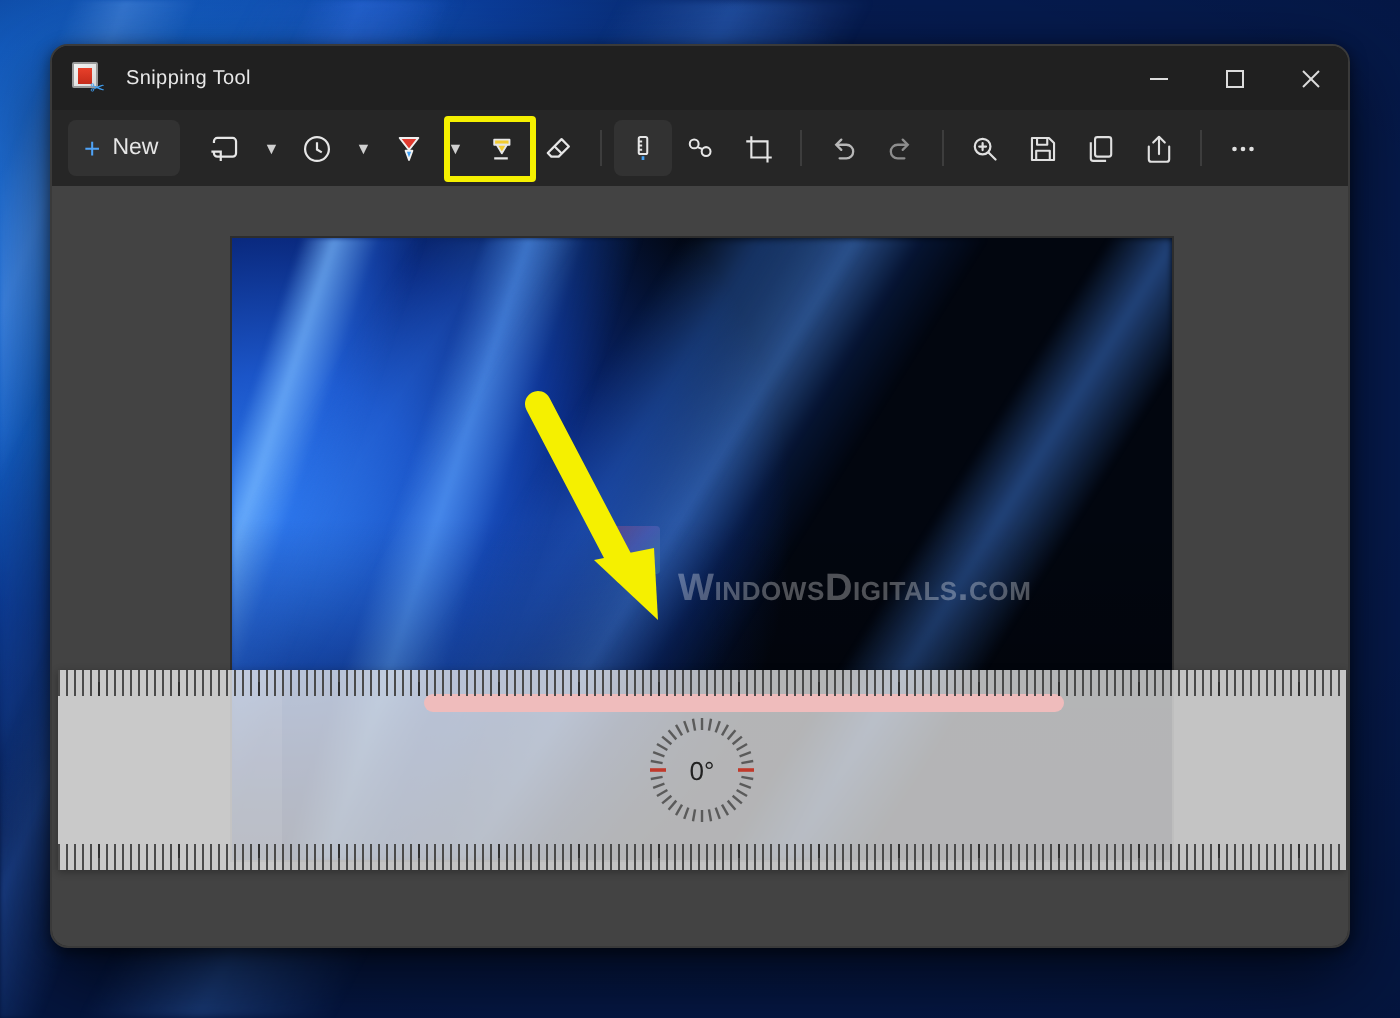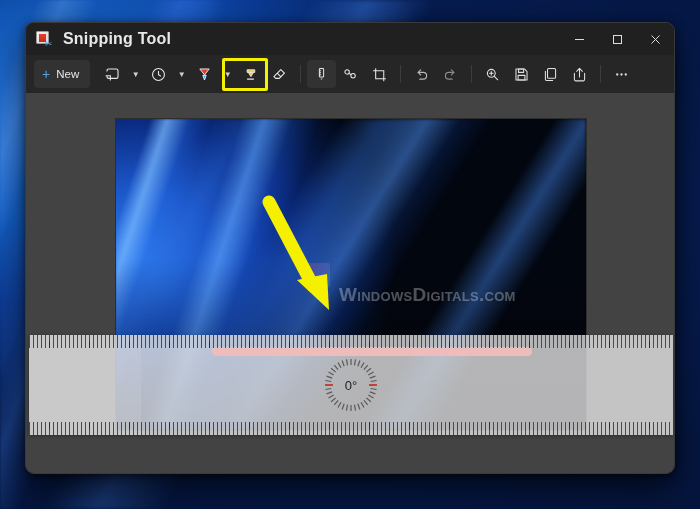--- a/index.html
+++ b/index.html
@@ -71,21 +71,21 @@
     content: ""; position: absolute; left: 2px; top: 2px;
     width: 7px; height: 8px;
     background: linear-gradient(180deg,#e8402a 0%,#c52b1a 100%);
   }
   #app-icon .scis {
     position: absolute; right: -1px; bottom: -1px;
     width: 9px; height: 9px;
     color: #3fa0f5; font-size: 9px; line-height: 9px;
   }
   #app-title {
-    color: #e8e8e8; font-size: 16px; letter-spacing: .2px; font-weight: bold;
+    color: #e8e8e8; font-size: 10px; letter-spacing: .2px;
   }
   #wincontrols { position: absolute; right: 0; top: 0; display: flex; height: 32px; }
   .wc {
     width: 38px; height: 32px;
     display: flex; align-items: center; justify-content: center;
     color: #dcdcdc;
   }
   .wc svg { display: block; }
 
   

